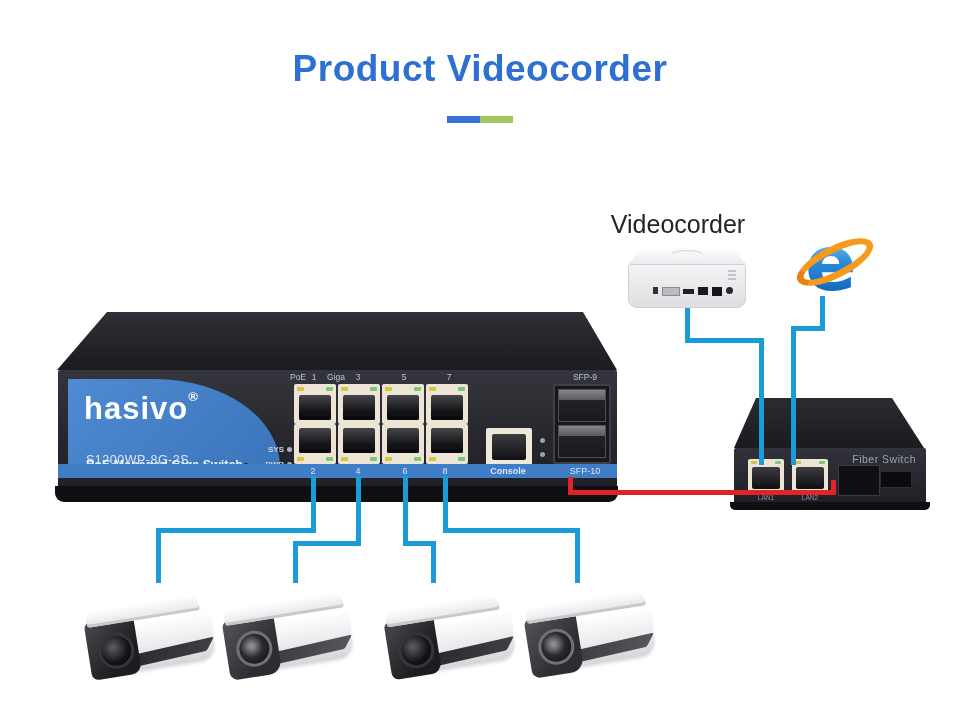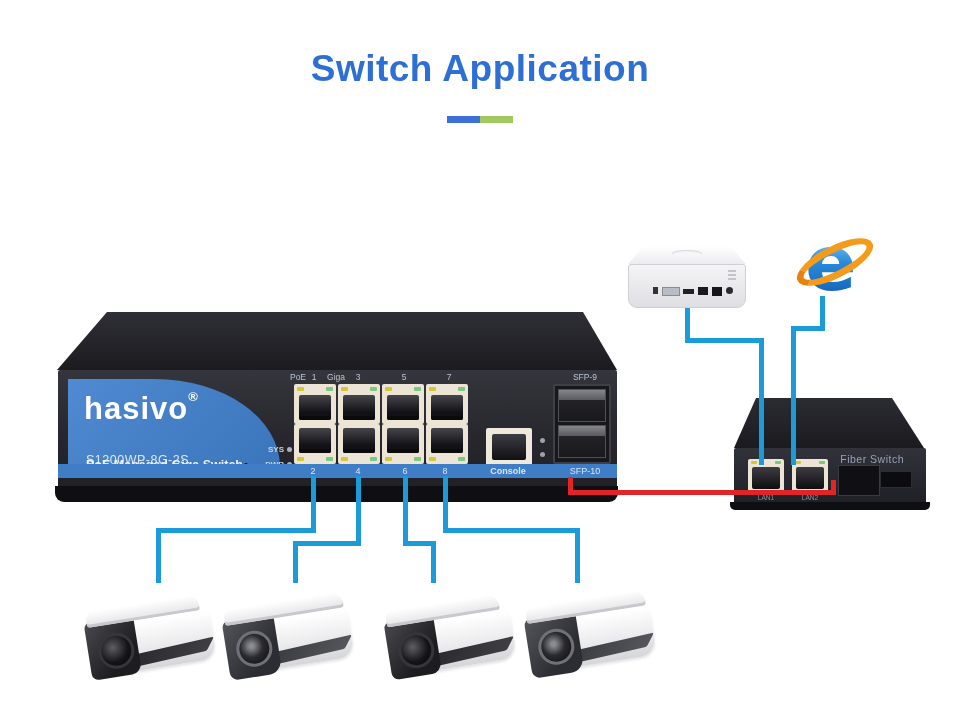--- a/index.html
+++ b/index.html
@@ -69,21 +69,21 @@
   .striplbl{position:absolute;top:2px;font-size:9px;color:#d6e4f6;transform:translateX(-50%);white-space:nowrap;}
 
   
   .fiber{position:absolute;left:726px;top:396px;width:204px;height:116px;}
   .fb-top{position:absolute;left:0;top:0;width:204px;height:52px;
           clip-path:polygon(30px 2px,166px 2px,198px 52px,8px 52px);
           background:linear-gradient(180deg,#2c2c33,#1a1a1f);}
   .fb-front{position:absolute;left:8px;top:52px;width:192px;height:56px;border-radius:2px;
           background:linear-gradient(180deg,#32323b,#1f1f26);}
   .fb-bevel{position:absolute;left:4px;top:106px;width:200px;height:8px;background:#0f0f13;border-radius:0 0 5px 5px;}
-  .fb-label{position:absolute;right:22px;top:5px;font-size:10.5px;color:#99a2b4;letter-spacing:.5px;}
+  .fb-label{position:absolute;right:10px;top:5px;font-size:10.5px;color:#99a2b4;letter-spacing:.5px;}
   .fb-port{position:absolute;top:11px;width:36px;height:33px;background:#ece5d6;border-radius:2px;}
   .fb-port .jack{position:absolute;left:4px;top:8px;width:28px;height:22px;border-radius:2px;
           background:linear-gradient(180deg,#3c3c42,#0e0e11);}
   .fb-port .led{top:2px;height:3px;width:6px;}
   .fb-portlbl{position:absolute;top:46px;font-size:6.5px;color:#8b93a3;transform:translateX(-50%);}
   .fb-sc{position:absolute;left:104px;top:17px;width:40px;height:29px;background:#101014;border:1px solid #3a3a42;}
   .fb-sc-arm{position:absolute;left:146px;top:23px;width:30px;height:15px;background:#0c0c10;border:1px solid #2c2c33;}
 
   
   .vcr{position:absolute;left:628px;top:246px;width:118px;height:66px;}
@@ -125,26 +125,27 @@
   .camera.styleB .cam-band{background:linear-gradient(90deg,#3a3b40,#55565c);}
   .camera.styleB .cam-visor{width:120px;}
 
   .t{white-space:nowrap;}
 </style>
 </head>
 <body>
 
 <div class="canvas">
 
-  <div class="title t">Switch Application</div>
+  <div class="title t">Product Videocorder</div>
   <div class="underline">
     <span class="seg-b"></span>
     <span class="seg-g"></span>
   </div>
 
+  <div class="dev-label lbl-vcr t">Videocorder</div>
 
   <div class="vcr">
     <div class="vcr-top"></div>
     <div class="vcr-oval"></div>
     <div class="vcr-front">
       <i class="p" style="left:24px;width:5px;height:7px;background:#333;"></i>
       <i class="p" style="left:33px;width:16px;height:7px;background:#b9bcc4;border:1px solid #8a8a92;"></i>
       <i class="p" style="left:54px;width:11px;height:5px;background:#222;top:24px;"></i>
       <i class="p" style="left:69px;width:10px;height:8px;background:#1a1a1e;"></i>
       <i class="p" style="left:83px;width:10px;height:9px;background:#16161a;"></i>

